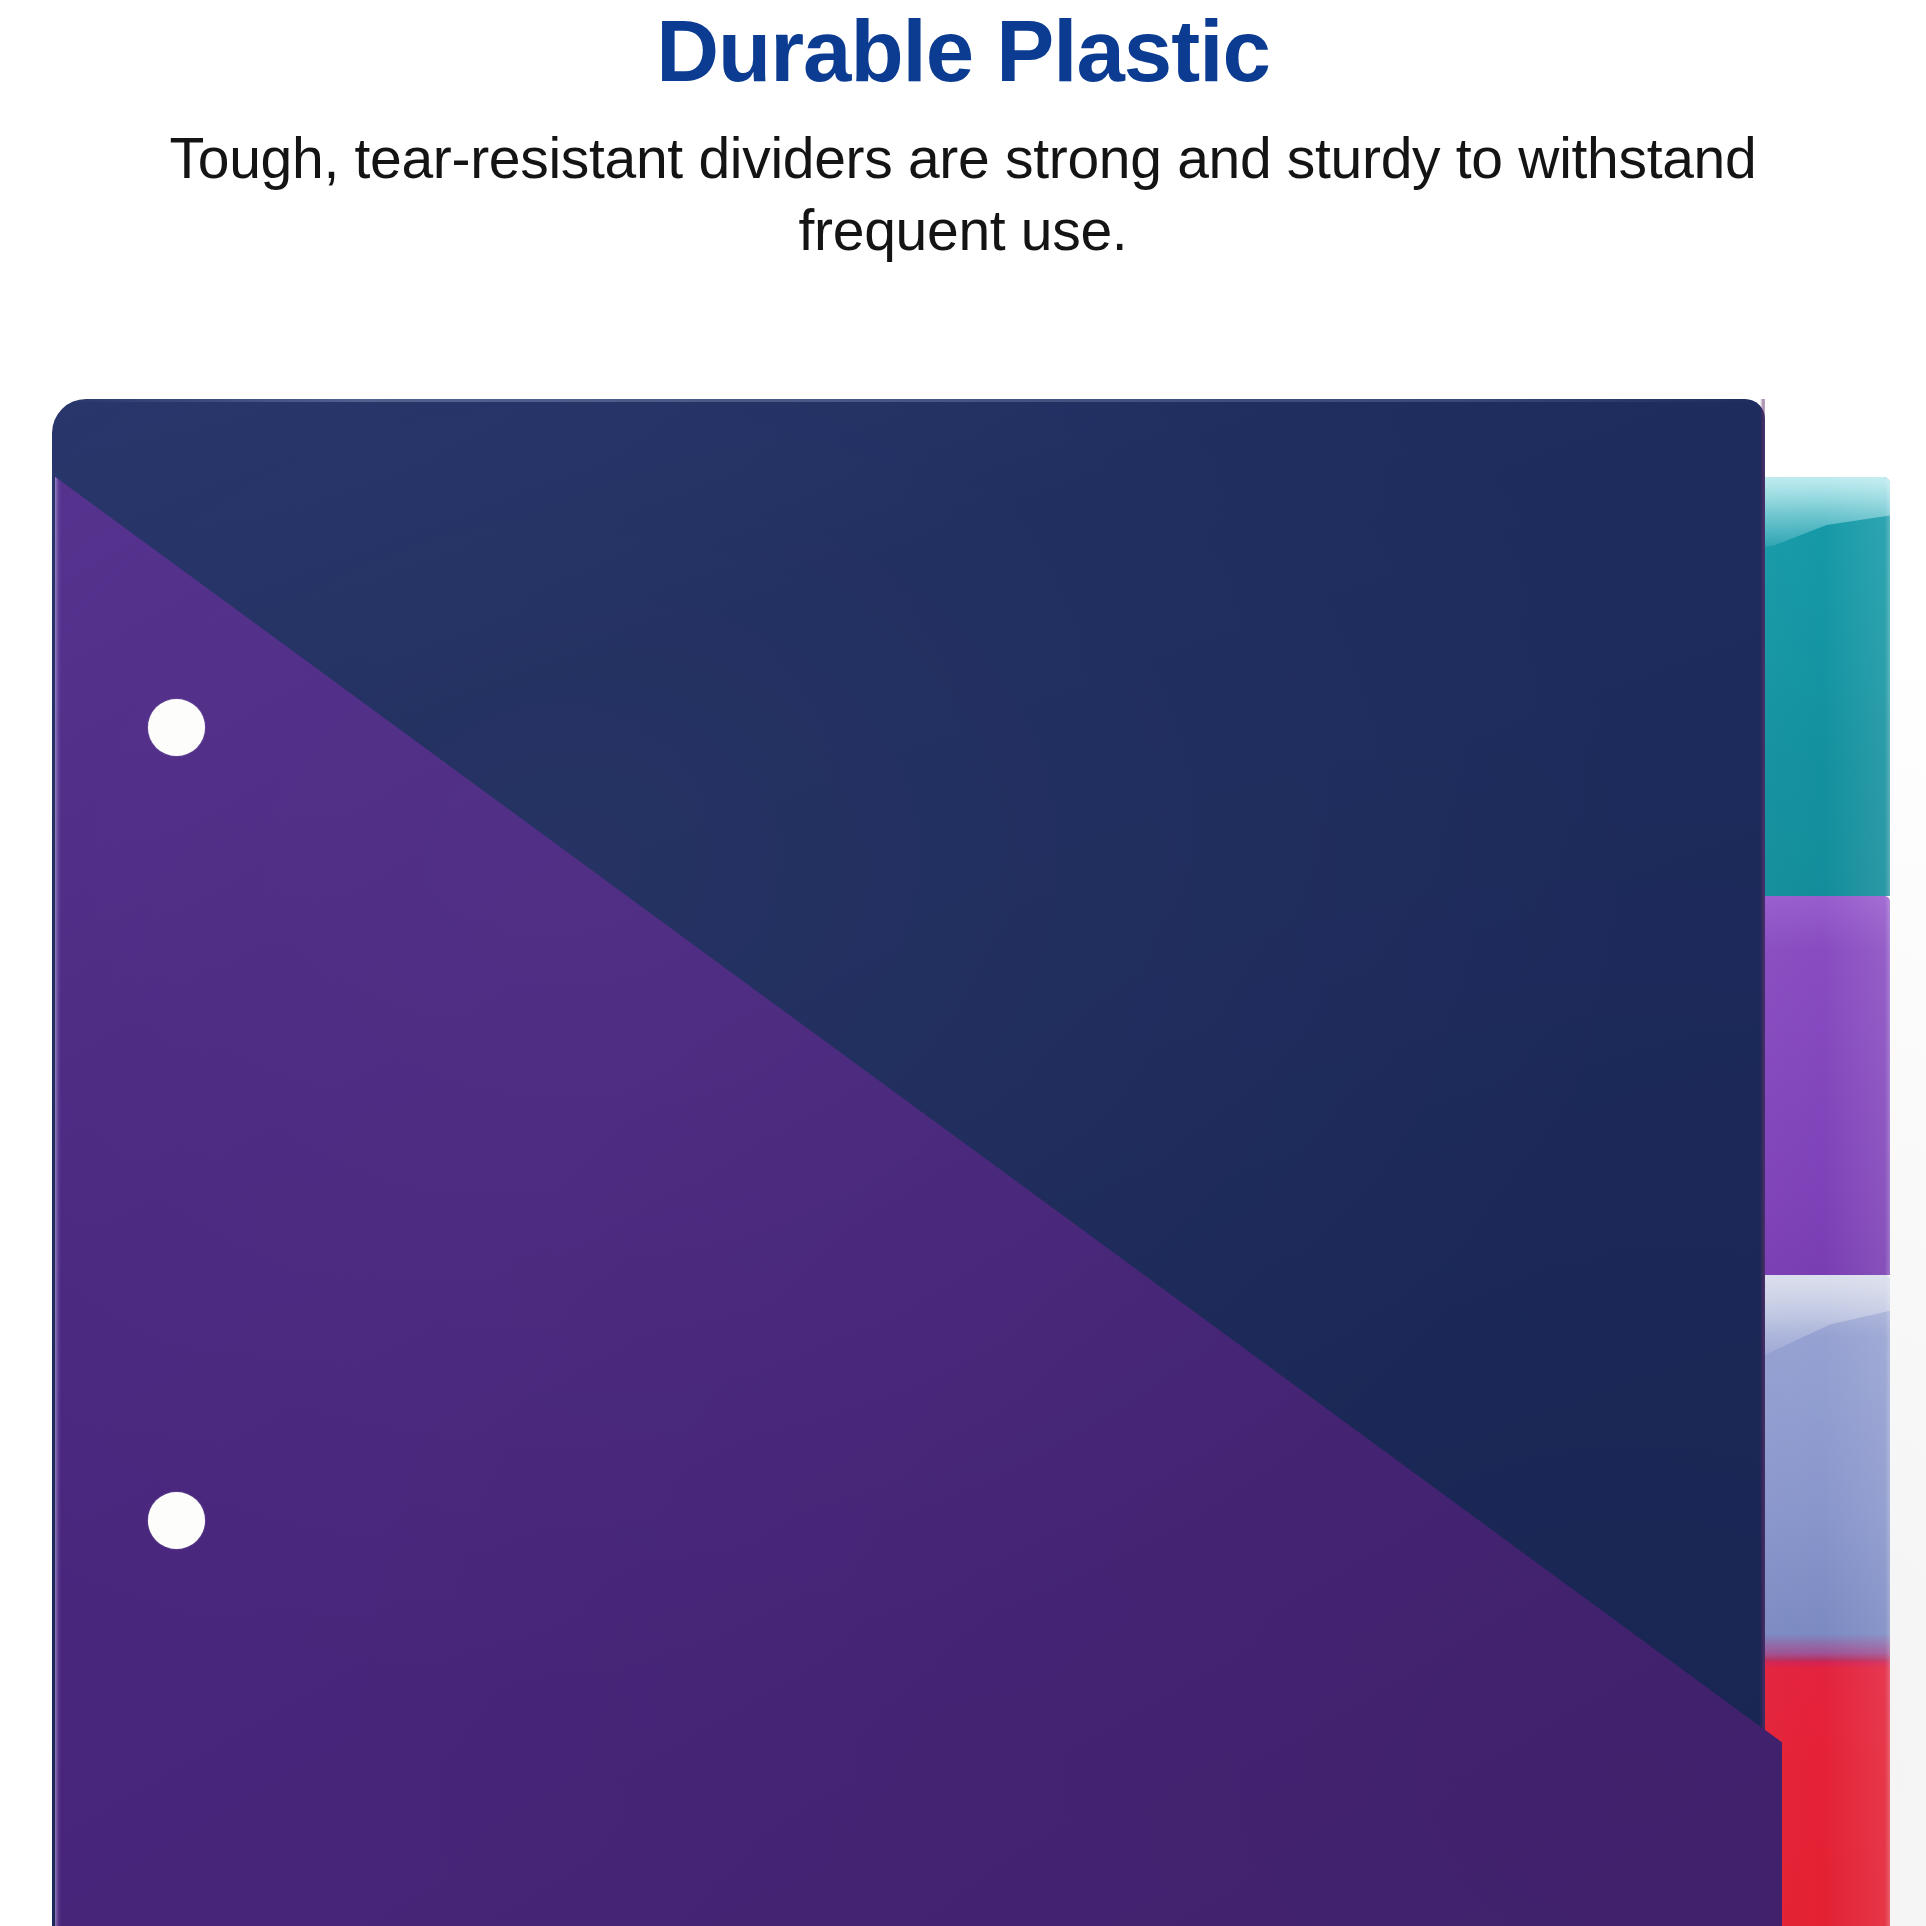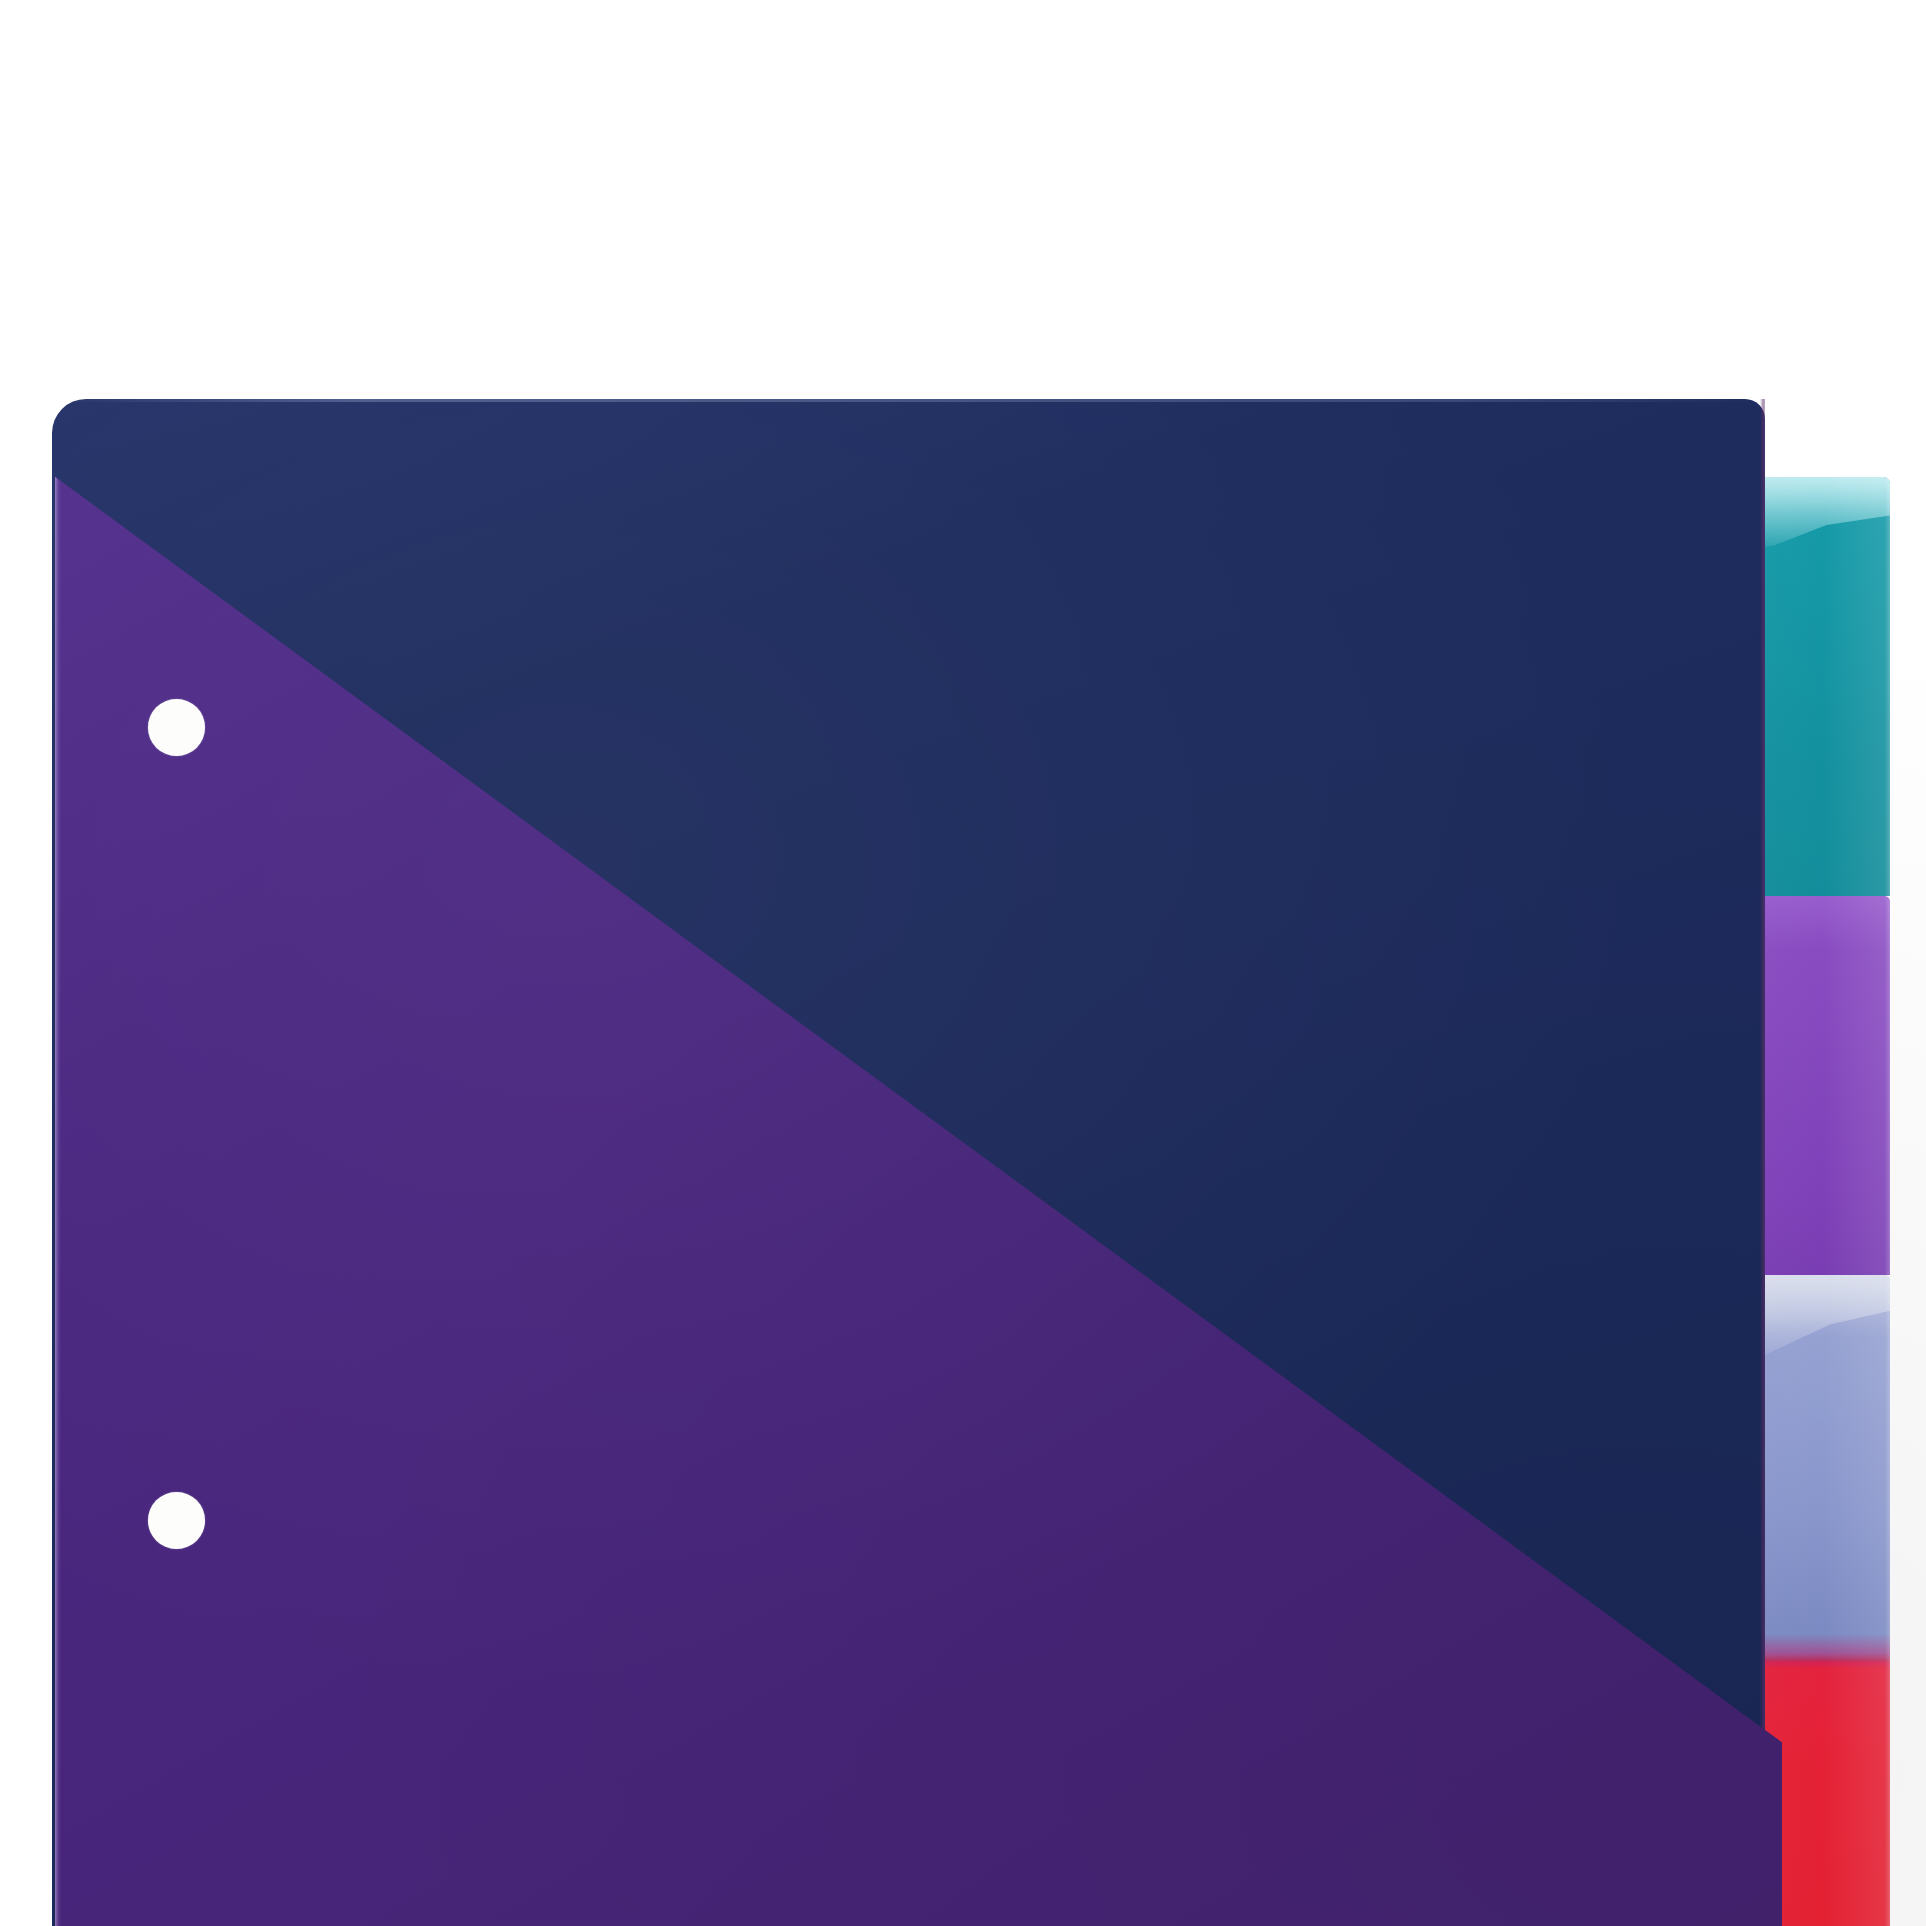--- a/index.html
+++ b/index.html
@@ -227,20 +227,22 @@
       radial-gradient(ellipse at 85% 90%, rgba(0,0,0,0.05) 0%, rgba(0,0,0,0) 60%);
     pointer-events: none;
   }
 </style>
 </head>
 <body>
 
 <div class="canvas">
 
   <div class="text-block">
+    <h1 class="headline">Durable Plastic</h1>
+    <p class="subhead">Tough, tear-resistant dividers are strong and sturdy to withstand frequent use.</p>
   </div>
 
   <div class="photo">
 
     <div class="tab tab-teal">
       <div class="sheen"></div>
     </div>
     <div class="tab tab-purple"></div>
     <div class="tab tab-periwinkle">
       <div class="sheen"></div>

